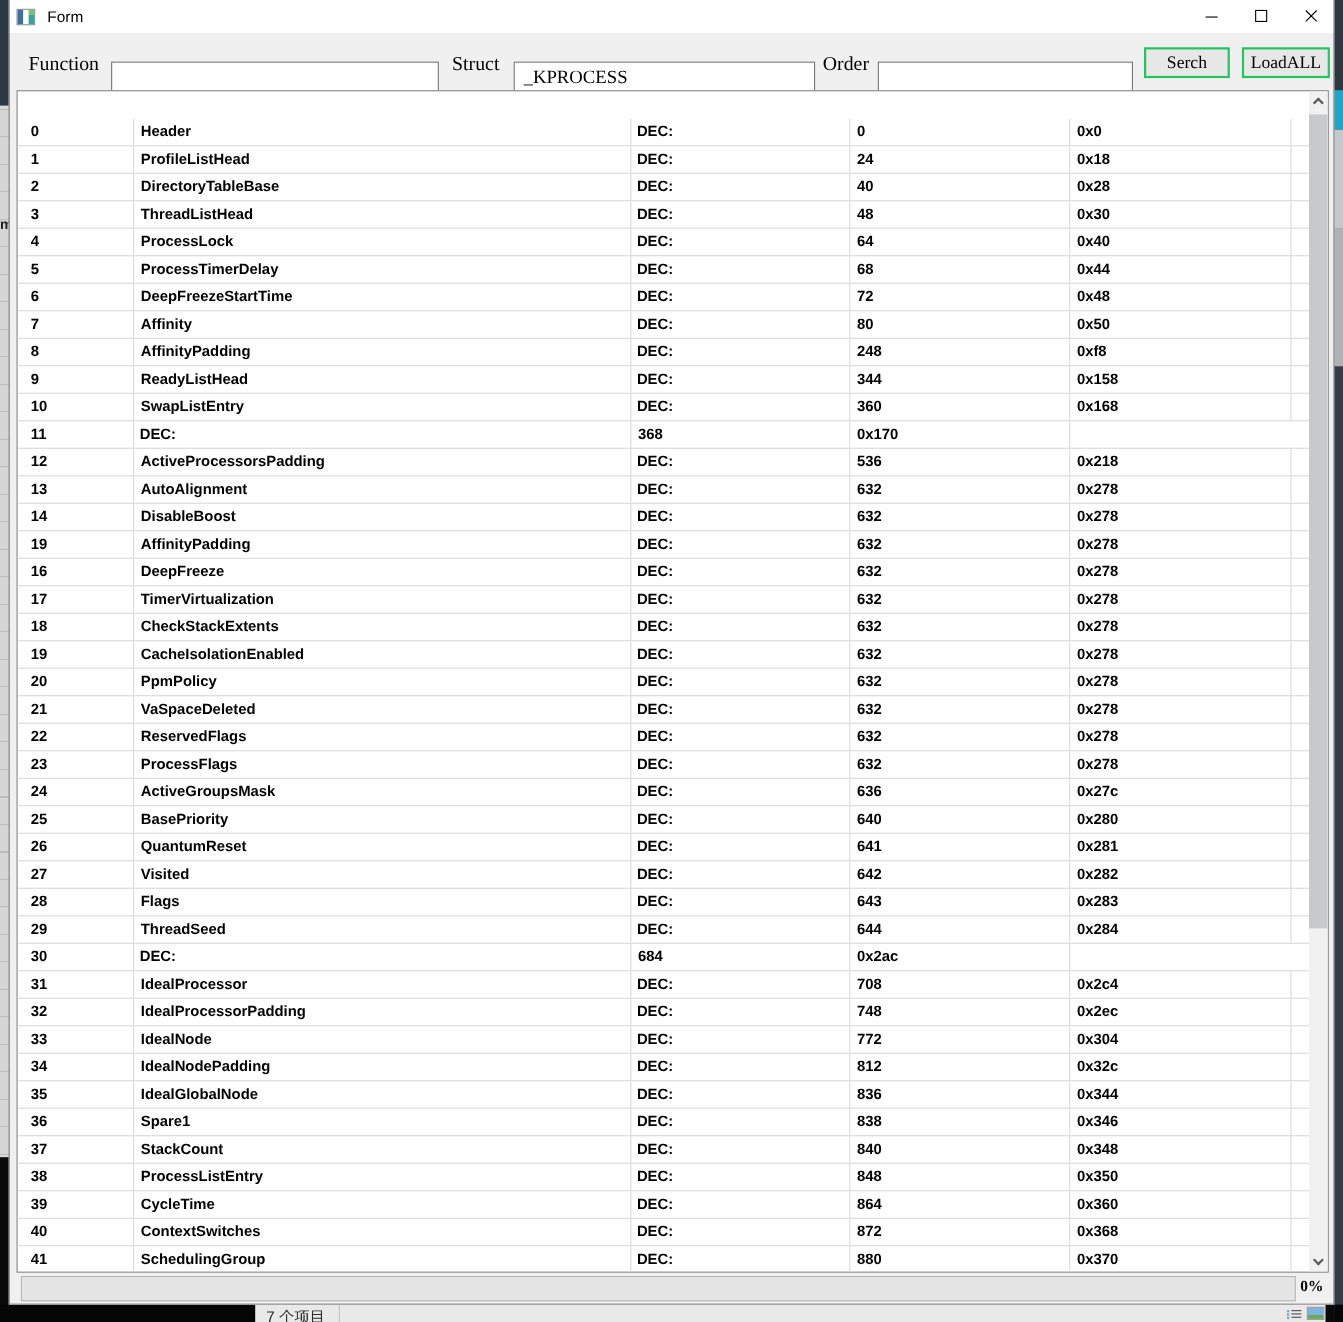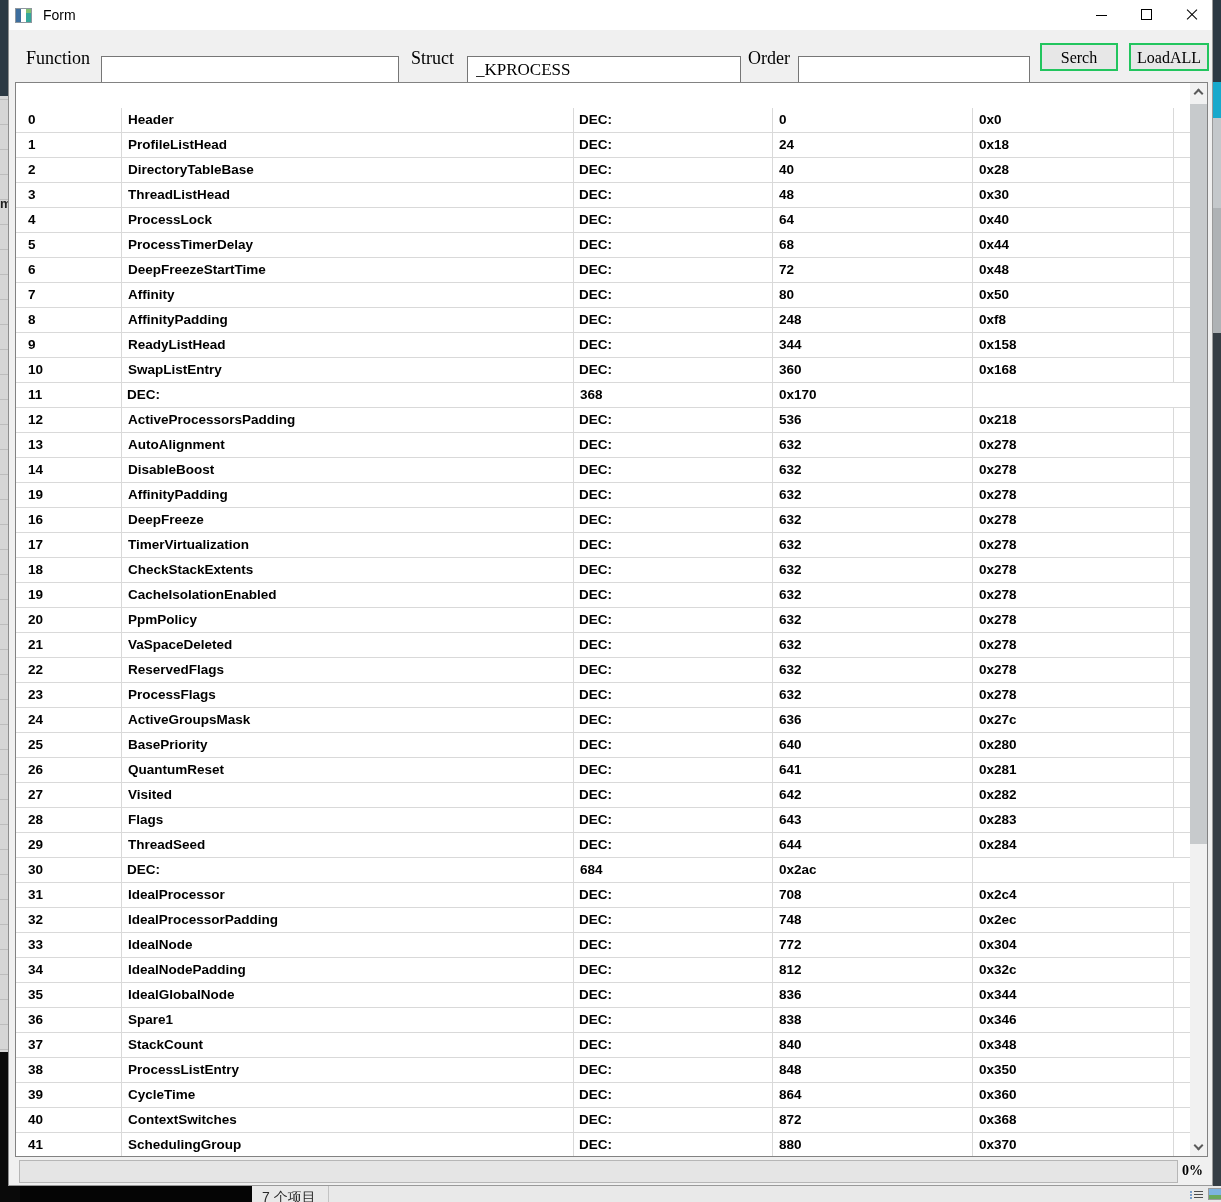--- a/index.html
+++ b/index.html
@@ -15,21 +15,21 @@
                   font-size:13px; font-weight:bold; color:#1f1f1f; }
   .bg-left-dark { position:absolute; left:0; top:1052px; width:8px; height:150px; background:#0a0a0a; }
 
   .bg-right { position:absolute; left:1213px; top:0; width:8px; height:1202px; background:#353d44; }
   .bg-right .seg1 { position:absolute; top:0; width:8px; height:82px; background:#2c3943; }
   .bg-right .seg2 { position:absolute; top:82px; width:8px; height:36px; background:#18a9cc; }
   .bg-right .seg3 { position:absolute; top:118px; width:8px; height:90px; background:#c4c8cb; }
   .bg-right .seg4 { position:absolute; top:208px; width:8px; height:125px; background:#aeb2b5; }
   .bg-right .seg5 { position:absolute; top:1186px; width:8px; height:16px; background:#050505; }
 
-  .bg-bottom { position:absolute; left:0; top:1186px; width:1140px; height:16px; background:#050505;margin-left:20px; }
+  .bg-bottom { position:absolute; left:0; top:1186px; width:1140px; height:16px; background:#050505; }
   .bb-gray { position:absolute; left:232px; top:0; width:973px; height:16px; background:#e9e9e9; overflow:hidden; }
   .bb-text { position:absolute; left:10px; top:3px; font-size:14px; color:#2a2a2a; white-space:nowrap; }
   .bb-sep  { position:absolute; left:76px; top:0; width:1px; height:16px; background:#c3c3c3; }
   .bb-list-icon { position:absolute; left:938px; top:3px; width:13px; height:11px; }
   .bb-list-icon i { display:block; height:1px; margin:2px 0 0 4px; background:#4d4d4d; }
   .bb-list-icon i:before { content:""; position:absolute; left:0; width:2px; height:2px; background:#7a9ecb; }
   .bb-thumb-icon { position:absolute; left:956px; top:2px; width:16px; height:12px;
                    border:1px solid #9a9a9a; background:linear-gradient(#7db3e0 0 6px, #6aa85c 6px 12px); }
 
   

